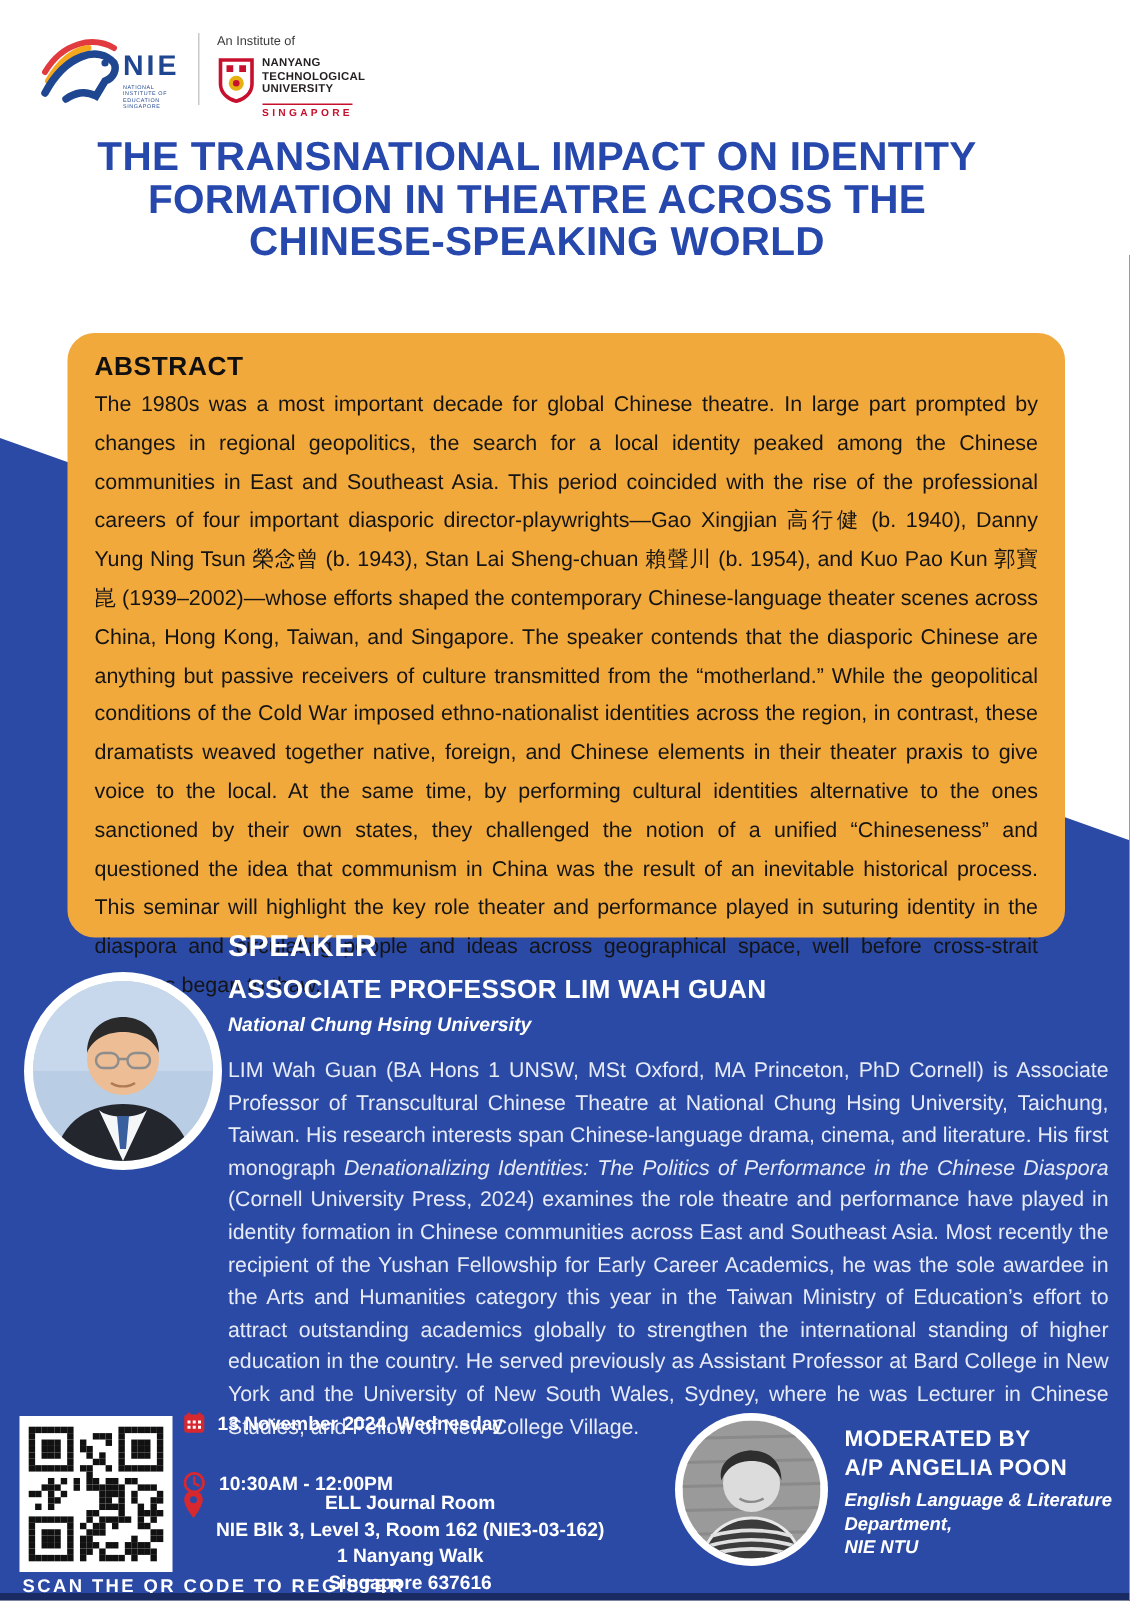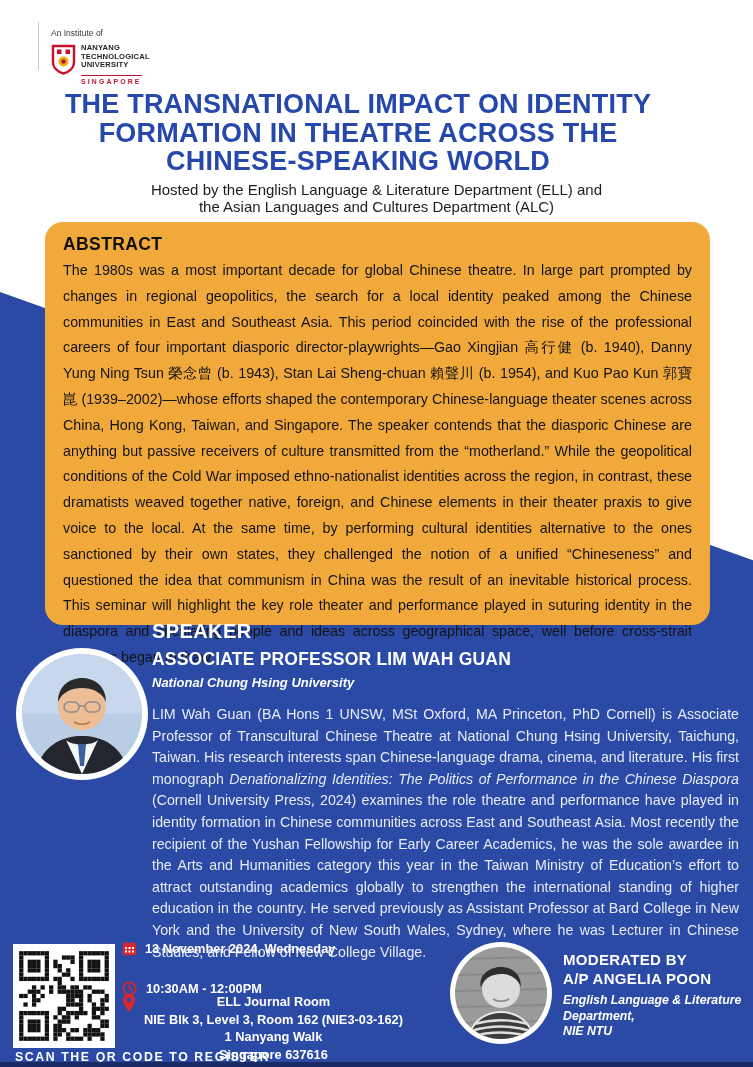--- a/index.html
+++ b/index.html
@@ -14,21 +14,21 @@
         clip-path:polygon(0 0,100% 34.6%,100% 100%,0 100%);}
   .bottom-strip{position:absolute;left:0;bottom:0;width:753px;height:5px;background:#1A2A63;}
 
   
   .header{position:absolute;left:26px;top:20px;display:flex;align-items:flex-start;}
   .nie-logo{display:flex;align-items:flex-start;}
   .nie-textcol{margin-left:2px;margin-top:16px;}
   .nie-acronym{font-size:19px;font-weight:bold;color:#1F4690;letter-spacing:2px;line-height:18px;}
   .nie-sub{font-size:3.6px;color:#1F4690;letter-spacing:.4px;line-height:4.4px;margin-top:2px;}
   .hdr-divider{width:1px;height:48px;background:#c9c9c9;margin:2px 12px 0 12px;}
-  .inst-note{font-size:8.5px;color:#3a3a3a;margin:8px 0 6px 0;}
+  .inst-note{font-size:8.5px;color:#3a3a3a;margin:2px 0 6px 0;}
   .ntu-row{display:flex;align-items:flex-start;}
   .ntu-textcol{margin-left:5px;}
   .ntu-line{font-size:7.6px;font-weight:bold;color:#231F20;line-height:8.6px;letter-spacing:.2px;}
   .ntu-country{font-size:6.8px;font-weight:bold;color:#C8102E;letter-spacing:2.2px;margin-top:3px;
         border-top:1px solid #C8102E;padding-top:2px;display:inline-block;}
 
   
   .title{position:absolute;left:0;top:90px;width:716px;text-align:center;color:#2647AC;
         font-weight:800;font-size:27px;line-height:28.5px;letter-spacing:.2px;}
   .subtitle{position:absolute;left:0;top:181px;width:753px;text-align:center;color:#1d1d1d;
@@ -74,20 +74,39 @@
 </style>
 </head>
 <body>
 
 <div class="page">
 
   <div class="orange-accent"></div>
   <div class="blue-bg"></div>
 
   <div class="header">
+    <div class="nie-logo">
+      <span>
+        <svg width="54" height="54" viewBox="0 0 54 54">
+          <path d="M4,28 C16,8 36,4 50,12" fill="none" stroke="#E23B3F" stroke-width="4" stroke-linecap="round"></path>
+          <path d="M6,34 C14,20 24,13 33,12" fill="none" stroke="#F5A81C" stroke-width="4" stroke-linecap="round"></path>
+          <path d="M4,42 C18,16 40,10 50,22 C52,26 50,32 44,34 L38,44 C30,40 24,42 18,46" fill="none" stroke="#1F4690" stroke-width="5" stroke-linecap="round"></path>
+          <circle cx="44" cy="22" r="2.4" fill="#1F4690"></circle>
+        </svg>
+      </span>
+      <div class="nie-textcol">
+        <div class="nie-acronym">NIE</div>
+        <div class="nie-sub">
+          <div>NATIONAL</div>
+          <div>INSTITUTE OF</div>
+          <div>EDUCATION</div>
+          <div>SINGAPORE</div>
+        </div>
+      </div>
+    </div>
     <div class="hdr-divider"></div>
     <div>
       <div class="inst-note">An Institute of</div>
       <div class="ntu-row">
         <span>
           <svg width="25" height="31" viewBox="0 0 25 31">
             <path d="M2,2 H23 V18 C23,24 18,28 12.5,29.5 C7,28 2,24 2,18 Z" fill="#fff" stroke="#C8102E" stroke-width="2.4"></path>
             <rect x="6" y="5.5" width="4.5" height="4.5" fill="#C8102E"></rect>
             <rect x="14.5" y="5.5" width="4.5" height="4.5" fill="#C8102E"></rect>
             <circle cx="12.5" cy="17.5" r="5" fill="#E6B00F"></circle>
@@ -101,24 +120,20 @@
           <div class="ntu-country">SINGAPORE</div>
         </div>
       </div>
     </div>
   </div>
 
   <div class="title">
     <div>THE TRANSNATIONAL IMPACT ON IDENTITY</div>
     <div>FORMATION IN THEATRE ACROSS THE</div>
     <div>CHINESE-SPEAKING WORLD</div>
-  </div>
-  <div class="subtitle">
-    <div>Hosted by the English Language &amp; Literature Department (ELL) and</div>
-    <div>the Asian Languages and Cultures Department (ALC)</div>
   </div>
 
   <div class="abstract-box">
     <div class="abstract-heading">ABSTRACT</div>
     <p class="abstract-body">The 1980s was a most important decade for global Chinese theatre. In large part prompted by changes in regional geopolitics, the search for a local identity peaked among the Chinese communities in East and Southeast Asia. This period coincided with the rise of the professional careers of four important diasporic director-playwrights—Gao Xingjian 高行健 (b. 1940), Danny Yung Ning Tsun 榮念曾 (b. 1943), Stan Lai Sheng-chuan 賴聲川 (b. 1954), and Kuo Pao Kun 郭寶崑 (1939–2002)—whose efforts shaped the contemporary Chinese-language theater scenes across China, Hong Kong, Taiwan, and Singapore. The speaker contends that the diasporic Chinese are anything but passive receivers of culture transmitted from the “motherland.” While the geopolitical conditions of the Cold War imposed ethno-nationalist identities across the region, in contrast, these dramatists weaved together native, foreign, and Chinese elements in their theater praxis to give voice to the local. At the same time, by performing cultural identities alternative to the ones sanctioned by their own states, they challenged the notion of a unified “Chineseness” and questioned the idea that communism in China was the result of an inevitable historical process. This seminar will highlight the key role theater and performance played in suturing identity in the diaspora and circulating people and ideas across geographical space, well before cross-strait relations began to thaw.</p>
   </div>
 
   <div class="speaker-photo">
     <svg width="120" height="120" viewBox="0 0 120 120">
       <rect width="120" height="120" fill="#b9cde4"></rect>

